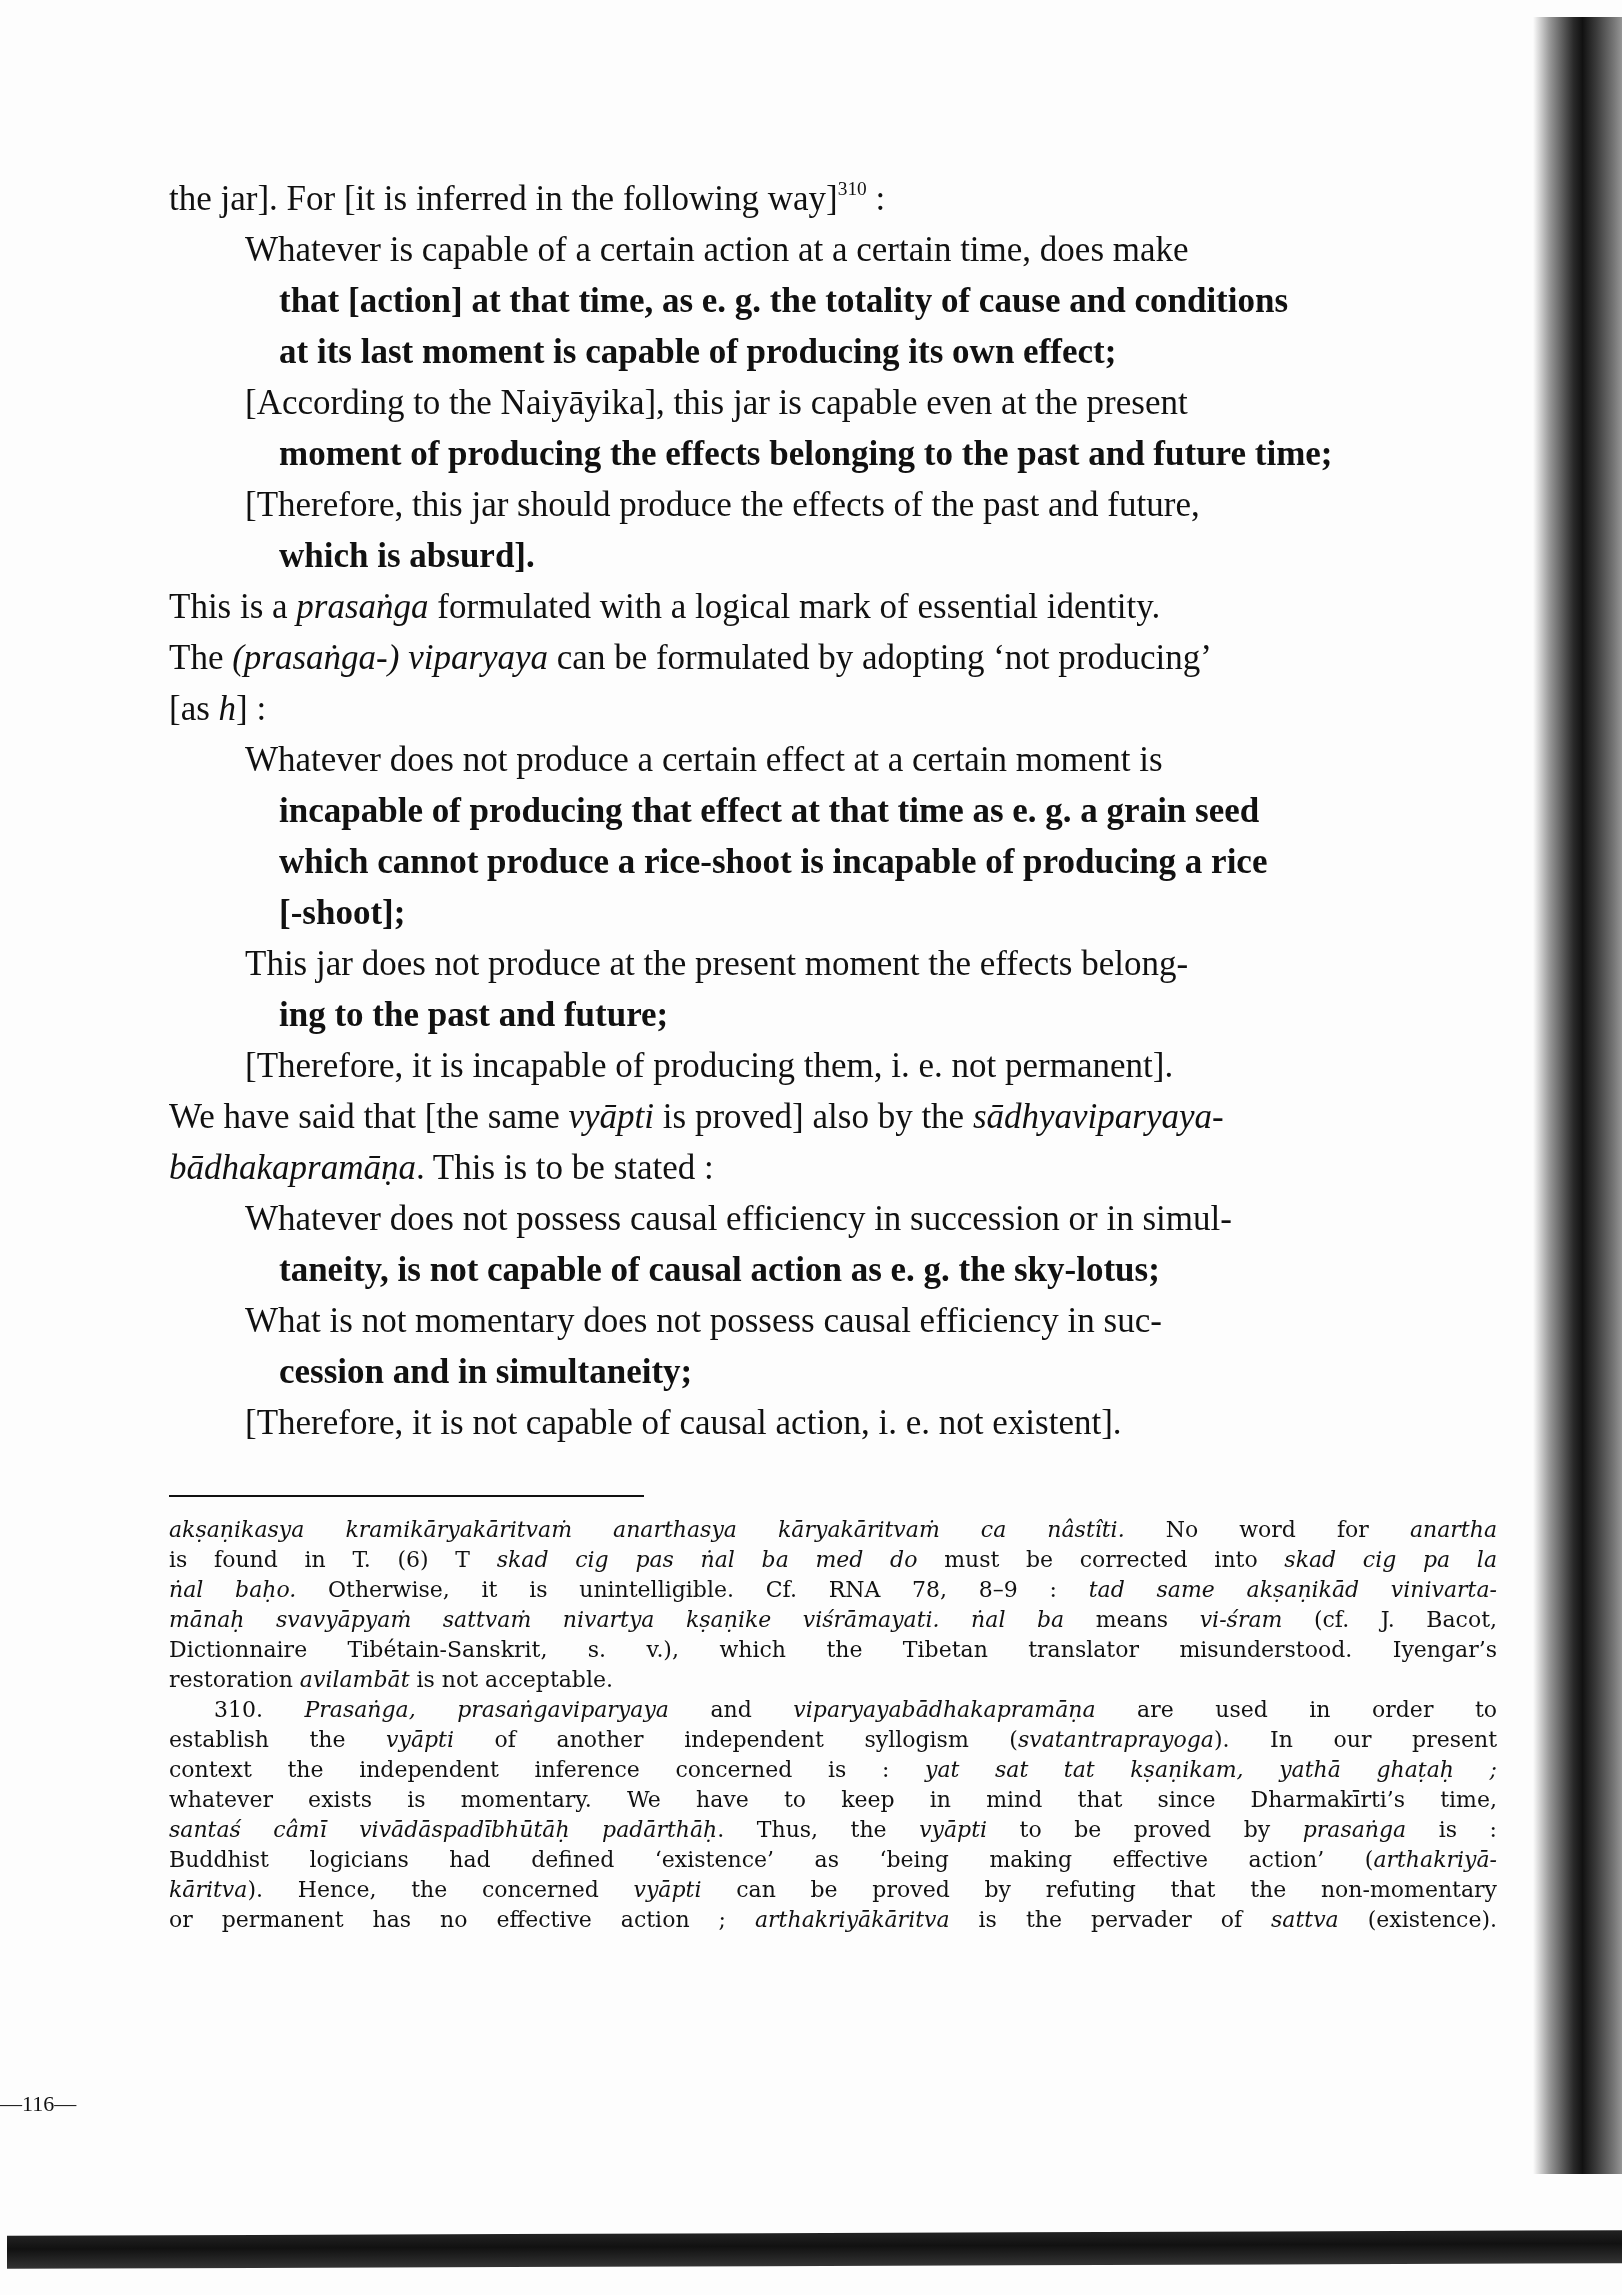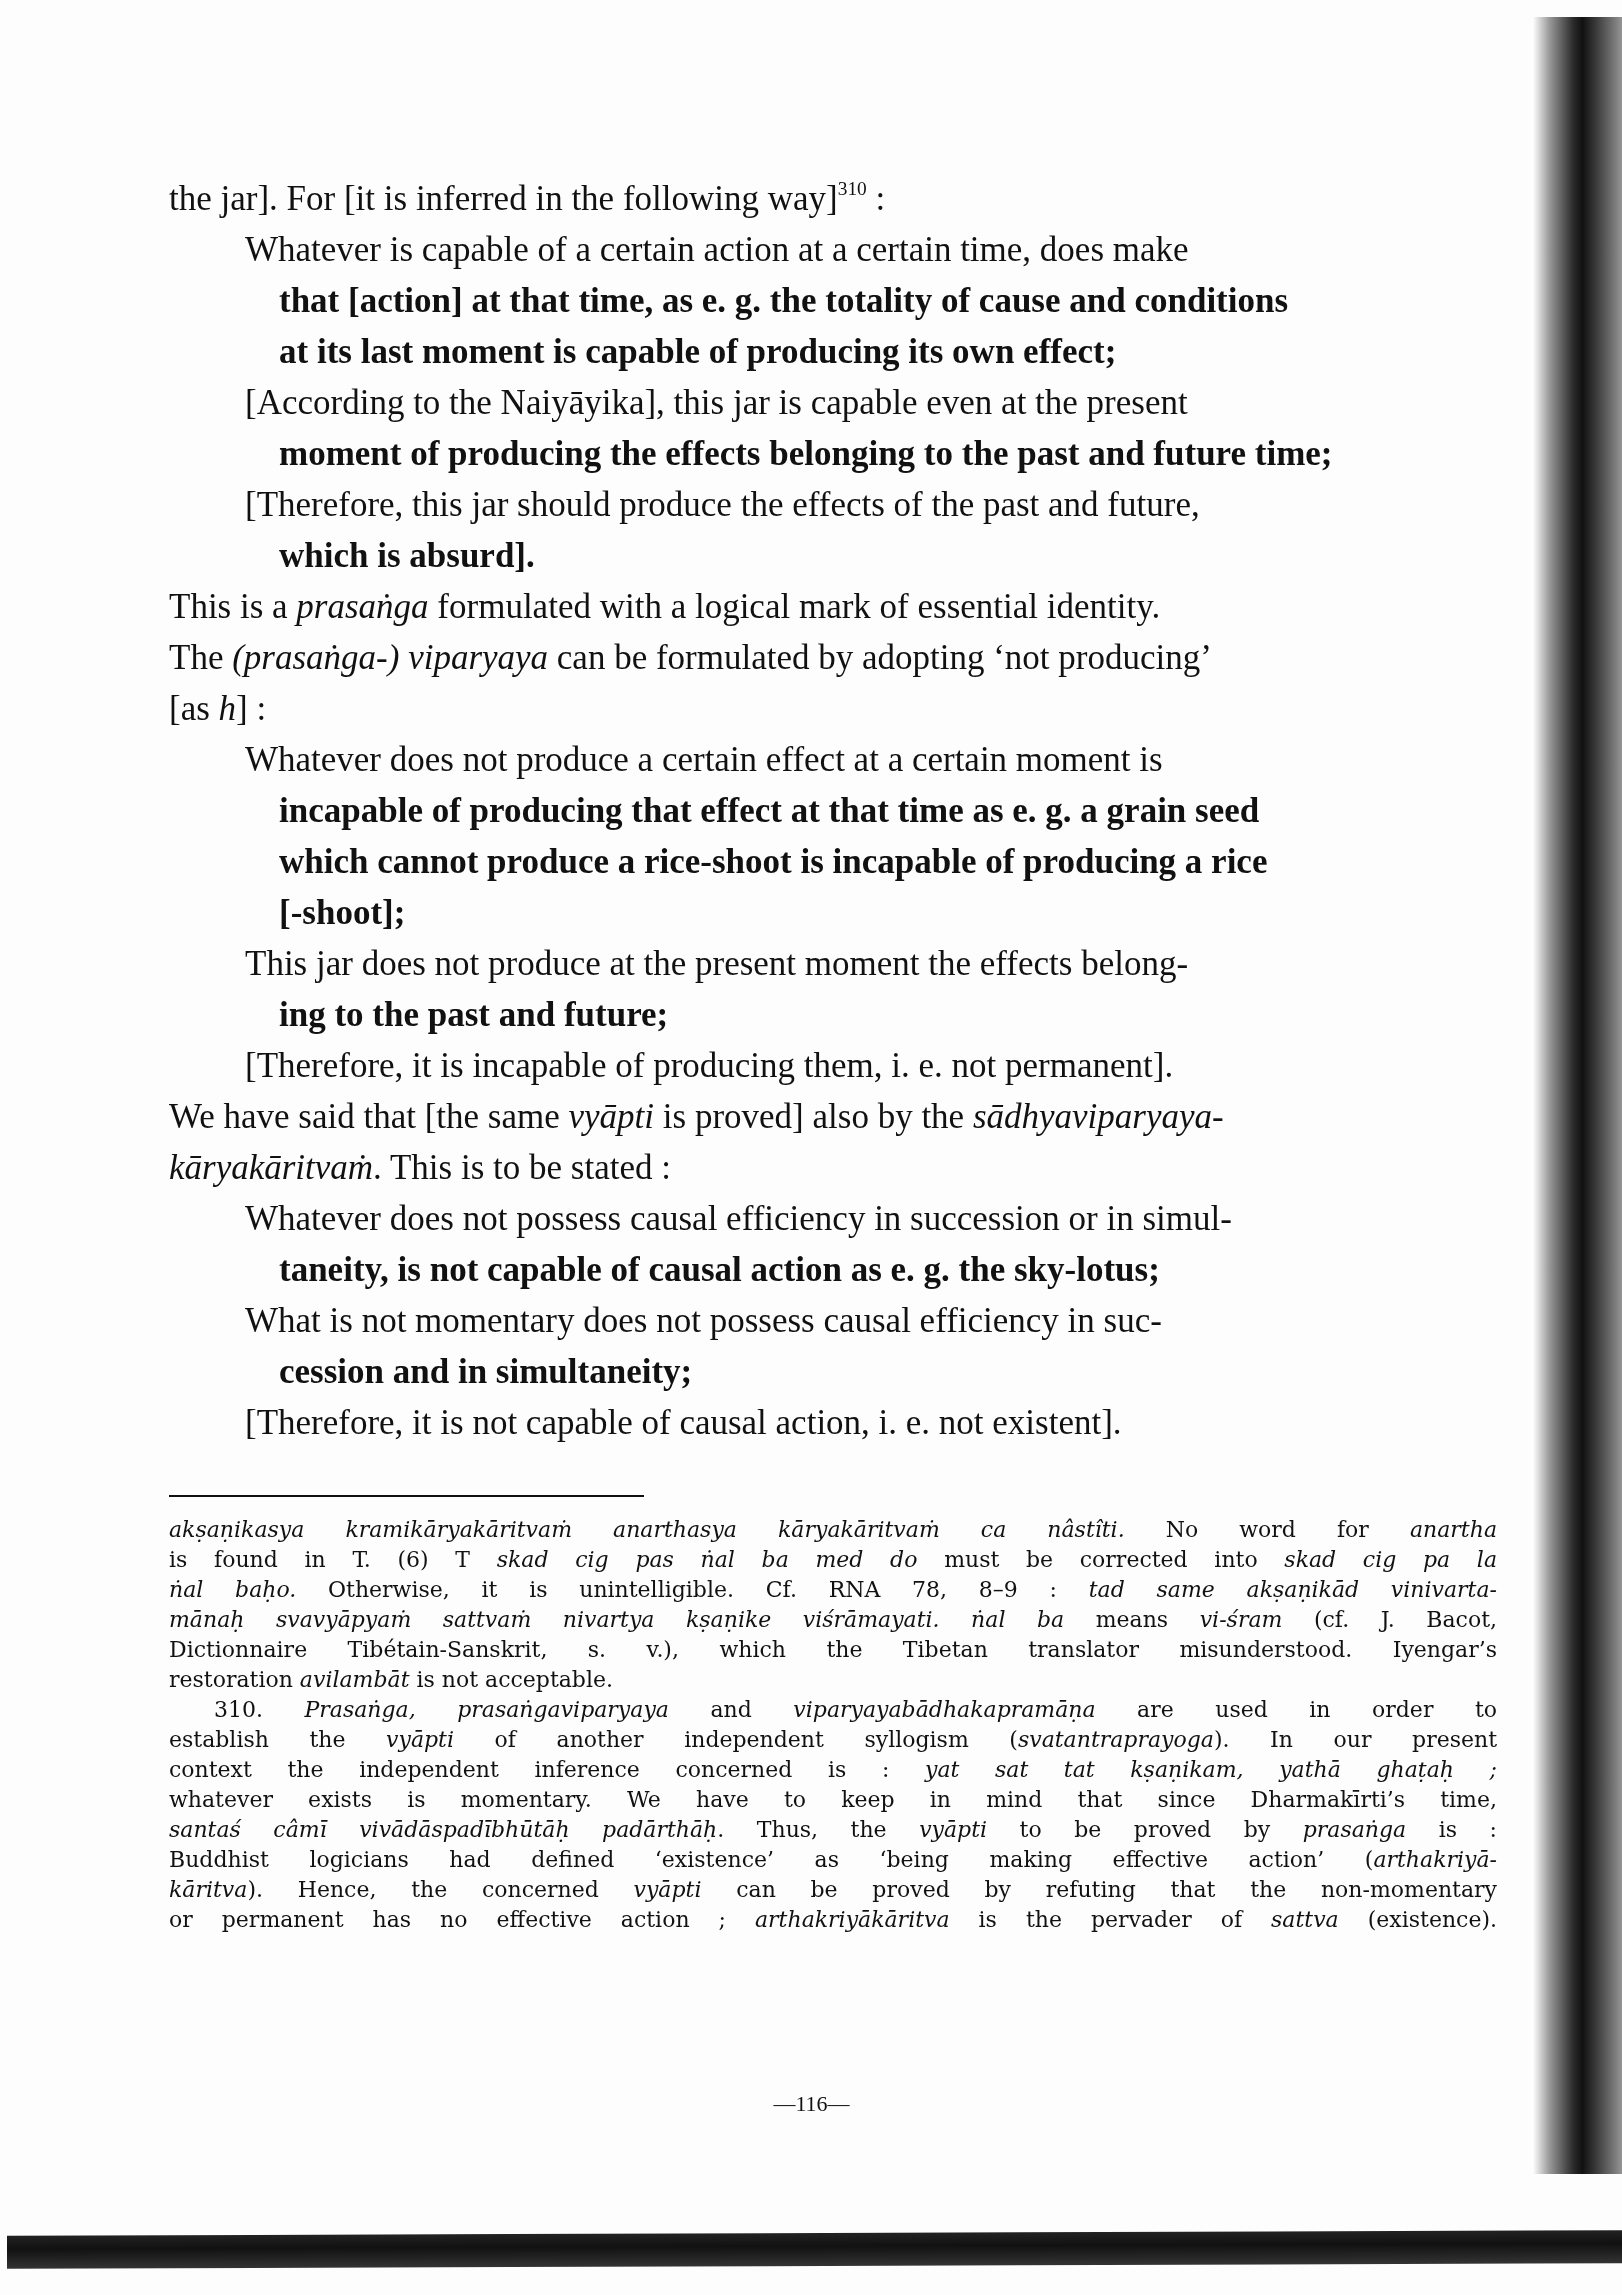--- a/index.html
+++ b/index.html
@@ -32,21 +32,21 @@
   .rule { position: absolute; left: 169px; top: 1495px; width: 475px; height: 2.1px; background: #111; }
   .notes {
     position: absolute; left: 169px; top: 1515px; width: 1328px;
     font-family: "DejaVu Serif", "Liberation Serif", serif;
     font-size: 22px; line-height: 30px;
   }
   .notes .l { text-align: justify; text-align-last: justify; }
   .notes .last { text-align-last: left; }
   .fn-indent { padding-left: 45px; }
   .folio {
-    position: absolute; left: 0; width: 1623px; top: 2091px; text-align: center;
+    position: absolute; left: 0; width: 1623px; top: 2091px; 
     font-family: "Liberation Serif", serif; font-size: 22px;
   }
 </style>
 </head>
 <body>
 
 <div class="page">
   <div class="binding"></div>
   <div class="bottom-edge"></div>
 
@@ -67,21 +67,21 @@
 
     <span class="l i1">Whatever does not produce a certain effect at a certain moment is</span>
     <span class="l i2">incapable of producing that effect at that time as e. g. a grain seed</span>
     <span class="l i2">which cannot produce a rice-shoot is incapable of producing a rice</span>
     <span class="l i2">[-shoot];</span>
     <span class="l i1">This jar does not produce at the present moment the effects belong-</span>
     <span class="l i2">ing to the past and future;</span>
     <span class="l i1">[Therefore, it is incapable of producing them, i. e. not permanent].</span>
 
     <span class="l"><span>We have said that [the same </span><em>vyāpti</em><span> is proved] also by the </span><em>sādhyaviparyaya-</em></span>
-    <span class="l"><em>kāryakāritvaṁ</em><span>.  This is to be stated :</span></span>
+    <span class="l"><em>bādhakapramāṇa</em><span>.  This is to be stated :</span></span>
 
     <span class="l i1">Whatever does not possess causal efficiency in succession or in simul-</span>
     <span class="l i2">taneity, is not capable of causal action as e. g. the sky-lotus;</span>
     <span class="l i1">What is not momentary does not possess causal efficiency in suc-</span>
     <span class="l i2">cession and in simultaneity;</span>
     <span class="l i1">[Therefore, it is not capable of causal action, i. e. not existent].</span>
   </div>
 
   <div class="rule"></div>
 

